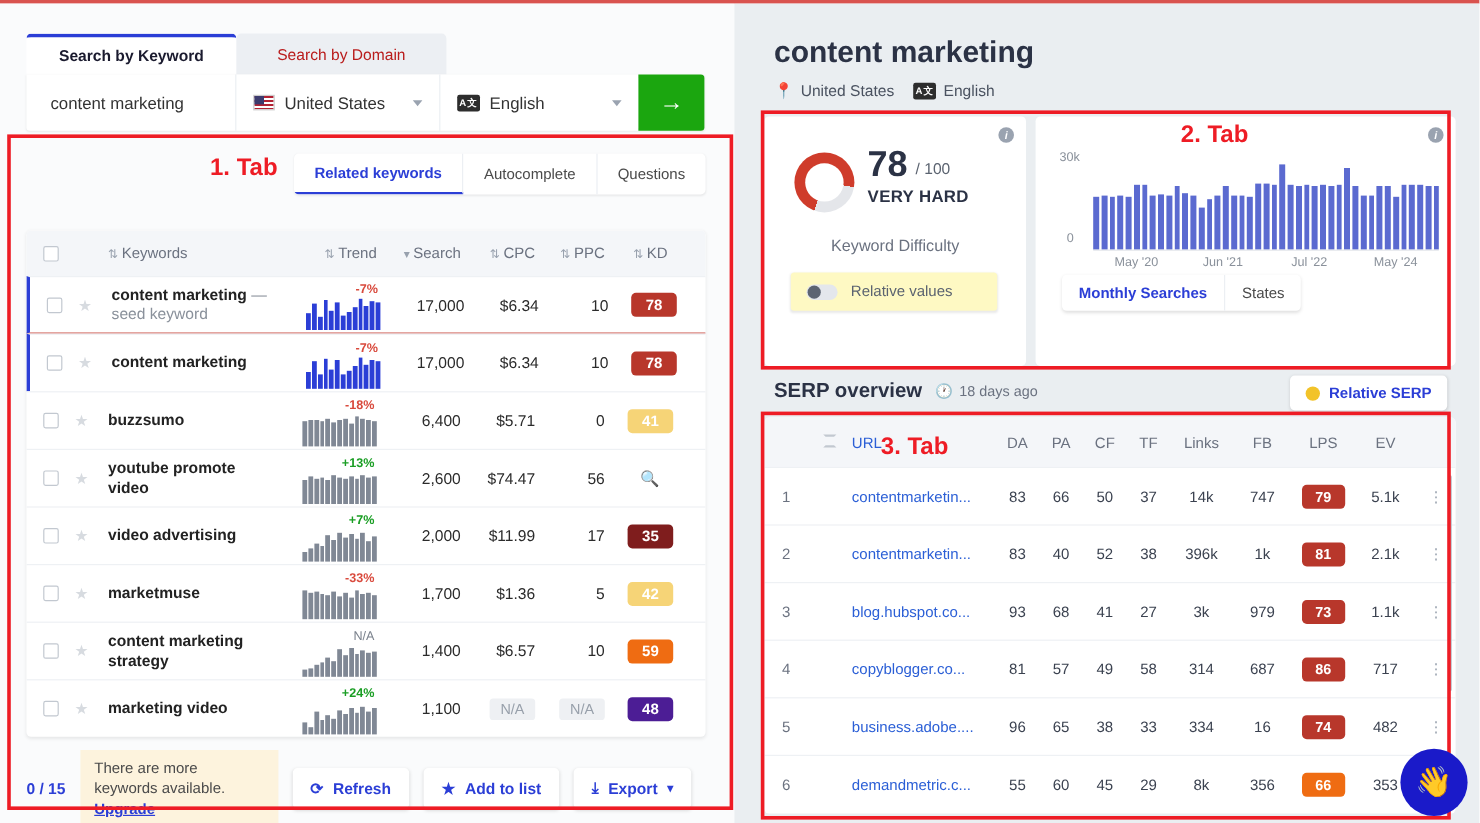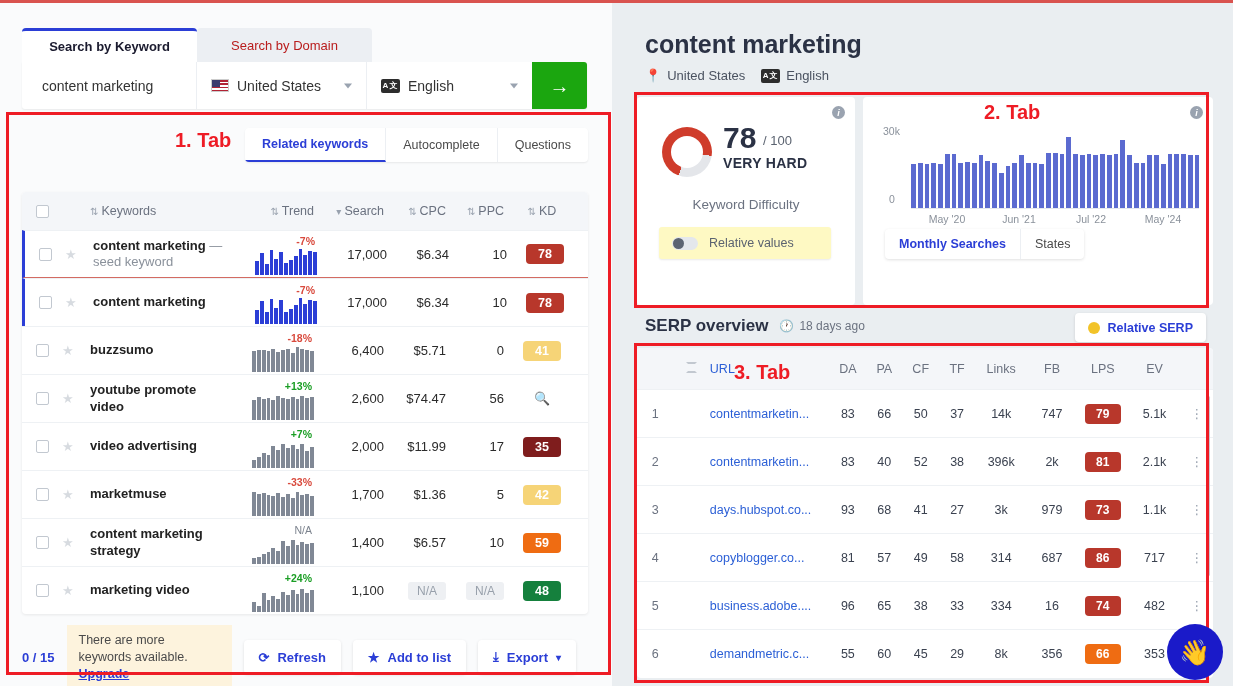--- a/index.html
+++ b/index.html
@@ -448,21 +448,21 @@
                 <i style="height:84%"></i>
                 <i style="height:68%"></i>
                 <i style="height:86%"></i>
                 <i style="height:72%"></i>
                 <i style="height:82%"></i>
               </span>
             </div>
             <div class="kt-c-search">1,100</div>
             <div class="kt-c-cpc"><span class="nacell">N/A</span></div>
             <div class="kt-c-ppc"><span class="nacell">N/A</span></div>
-            <div class="kt-c-kd"><span class="kdbadge" style="background:#15803d">48</span></div>
+            <div class="kt-c-kd"><span class="kdbadge" style="background:#4c1d95">48</span></div>
           </div>
         </div>
     </div>
 
     <div class="kfooter">
       <div class="counter">0 / 15</div>
       <div class="upgradebox">
         <span>There are more keywords available.</span>
         <a href="#">Upgrade</a>
       </div>
@@ -625,29 +625,29 @@
           </div>
           <div class="strow">
             <div class="c-rank">2</div>
             <div class="c-exp"></div>
             <div class="c-url">contentmarketin...</div>
             <div class="c-n">83</div>
             <div class="c-n">40</div>
             <div class="c-n">52</div>
             <div class="c-n">38</div>
             <div class="c-links">396k</div>
-            <div class="c-fb">2k</div>
+            <div class="c-fb">1k</div>
             <div class="c-lps"><span class="lpsbadge" style="background:#b8372b">81</span></div>
             <div class="c-ev">2.1k</div>
             <div class="c-kebab">⋮</div>
           </div>
           <div class="strow">
             <div class="c-rank">3</div>
             <div class="c-exp"></div>
-            <div class="c-url">days.hubspot.co...</div>
+            <div class="c-url">blog.hubspot.co...</div>
             <div class="c-n">93</div>
             <div class="c-n">68</div>
             <div class="c-n">41</div>
             <div class="c-n">27</div>
             <div class="c-links">3k</div>
             <div class="c-fb">979</div>
             <div class="c-lps"><span class="lpsbadge" style="background:#b8372b">73</span></div>
             <div class="c-ev">1.1k</div>
             <div class="c-kebab">⋮</div>
           </div>

